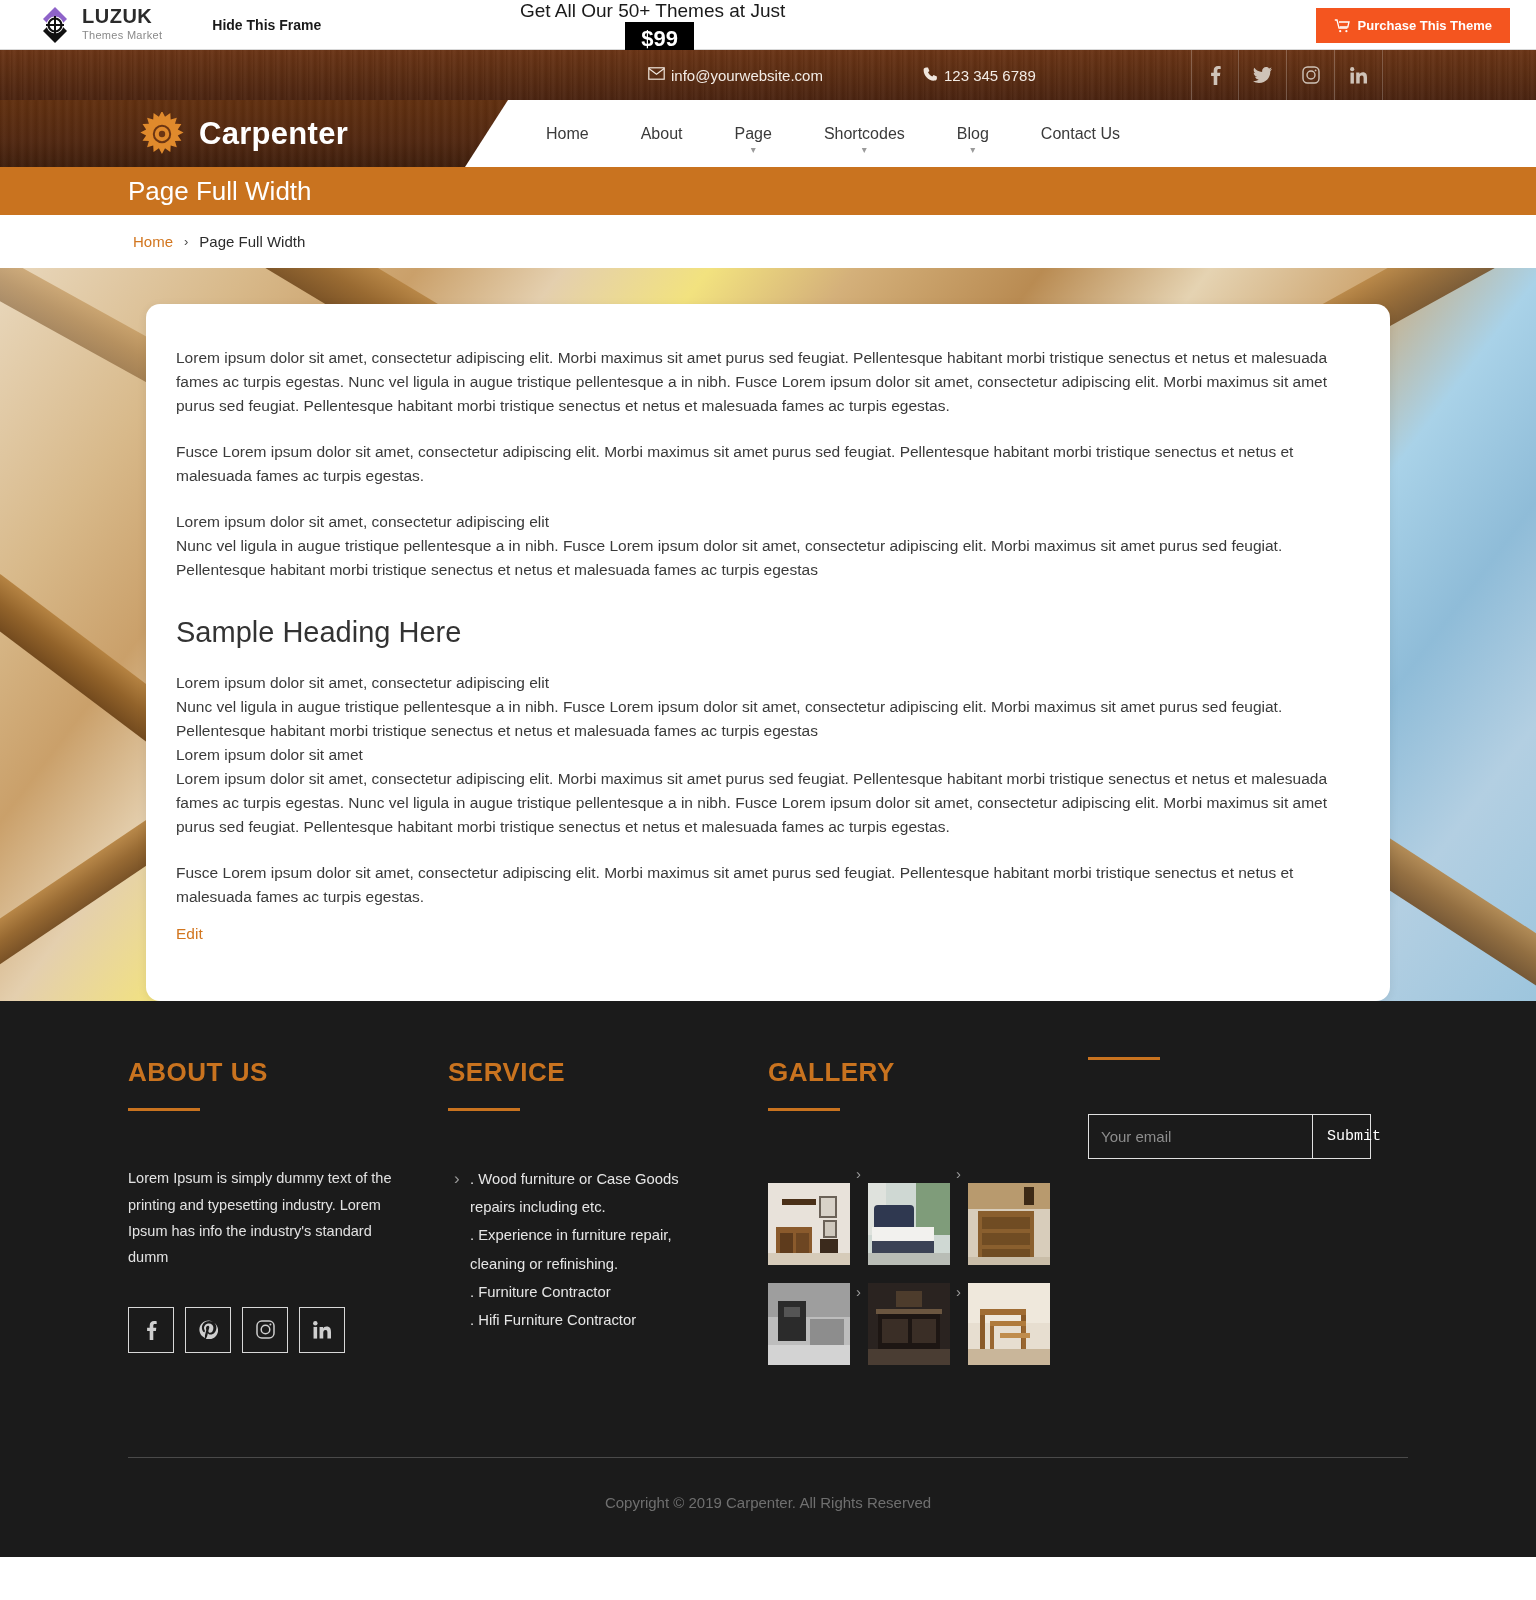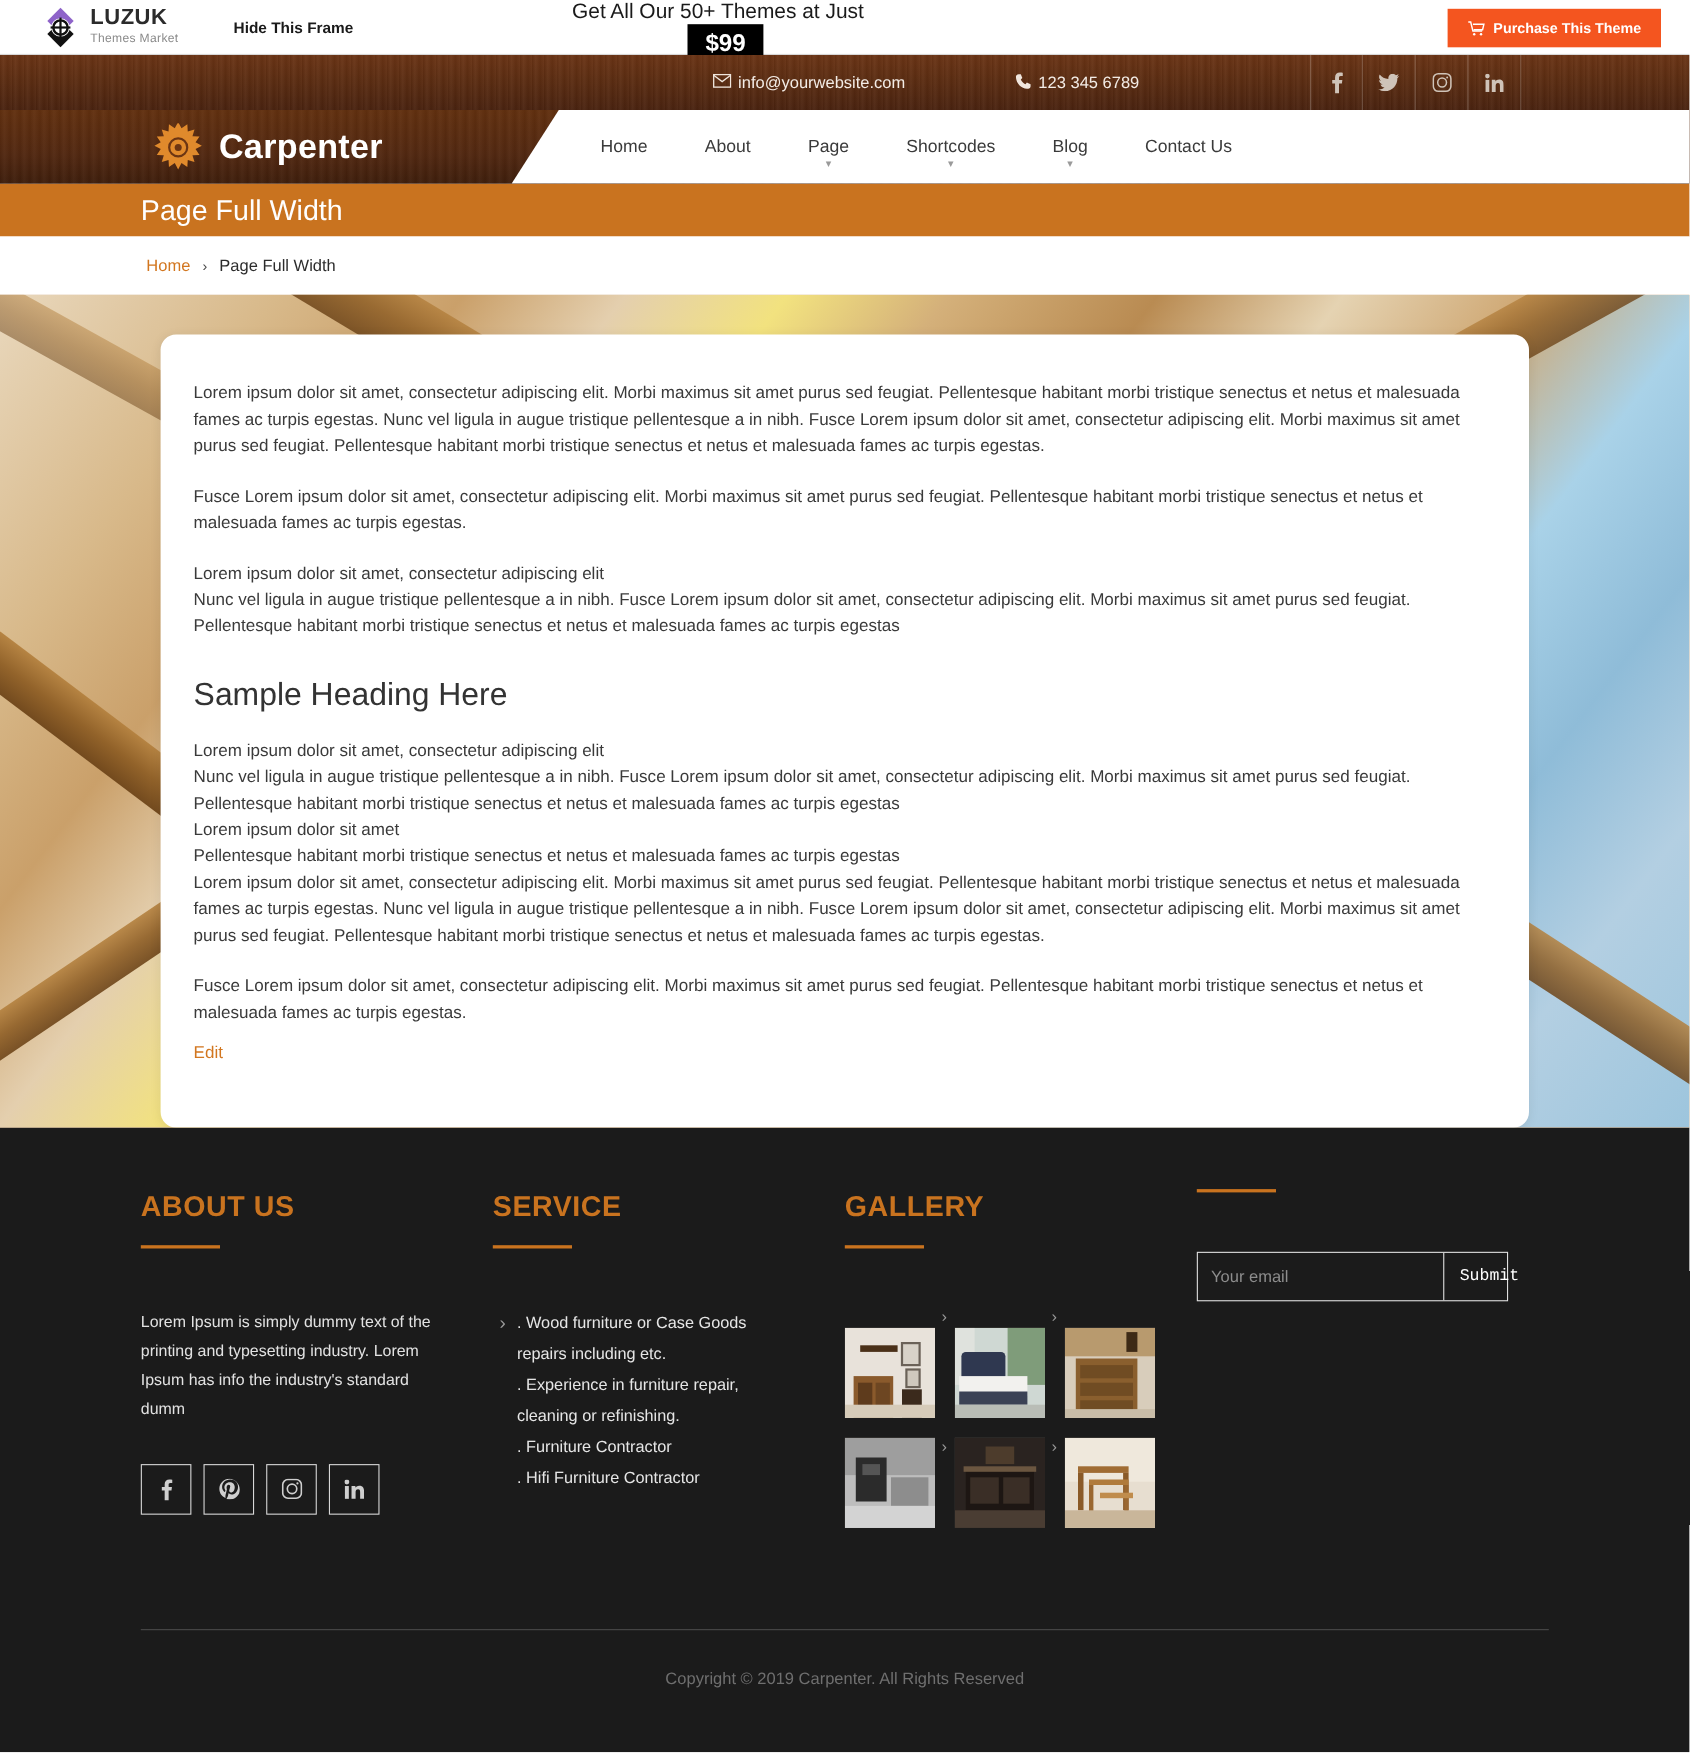--- a/index.html
+++ b/index.html
@@ -277,21 +277,21 @@
     margin-top: 16px;
     color: #d2761f;
     font-size: 15.5px;
     text-decoration: none;
     cursor: pointer;
   }
 
   
   .footer {
     background: #1b1b1b;
-    padding: 56px 0 16px 0;
+    padding: 56px 0 4px 0;
   }
   .footer-cols {
     display: flex;
     padding: 0 128px;
     gap: 0;
   }
   .fcol { }
   .fcol-about { width: 320px; }
   .fcol-service { width: 320px; }
   .fcol-gallery { width: 320px; }
@@ -554,21 +554,20 @@
 
   <div class="content-card">
     <p>Lorem ipsum dolor sit amet, consectetur adipiscing elit. Morbi maximus sit amet purus sed feugiat. Pellentesque habitant morbi tristique senectus et netus et malesuada fames ac turpis egestas. Nunc vel ligula in augue tristique pellentesque a in nibh. Fusce Lorem ipsum dolor sit amet, consectetur adipiscing elit. Morbi maximus sit amet purus sed feugiat. Pellentesque habitant morbi tristique senectus et netus et malesuada fames ac turpis egestas.</p>
     <p>Fusce Lorem ipsum dolor sit amet, consectetur adipiscing elit. Morbi maximus sit amet purus sed feugiat. Pellentesque habitant morbi tristique senectus et netus et malesuada fames ac turpis egestas.</p>
     <p class="tight">Lorem ipsum dolor sit amet, consectetur adipiscing elit</p>
     <p>Nunc vel ligula in augue tristique pellentesque a in nibh. Fusce Lorem ipsum dolor sit amet, consectetur adipiscing elit. Morbi maximus sit amet purus sed feugiat. Pellentesque habitant morbi tristique senectus et netus et malesuada fames ac turpis egestas</p>
     <h2 class="sample-heading">Sample Heading Here</h2>
     <p class="tight">Lorem ipsum dolor sit amet, consectetur adipiscing elit</p>
     <p class="tight">Nunc vel ligula in augue tristique pellentesque a in nibh. Fusce Lorem ipsum dolor sit amet, consectetur adipiscing elit. Morbi maximus sit amet purus sed feugiat. Pellentesque habitant morbi tristique senectus et netus et malesuada fames ac turpis egestas</p>
     <p class="tight">Lorem ipsum dolor sit amet</p>
-    <p class="tight">Pellentesque habitant morbi tristique senectus et netus et malesuada fames ac turpis egestas</p>
     <p>Lorem ipsum dolor sit amet, consectetur adipiscing elit. Morbi maximus sit amet purus sed feugiat. Pellentesque habitant morbi tristique senectus et netus et malesuada fames ac turpis egestas. Nunc vel ligula in augue tristique pellentesque a in nibh. Fusce Lorem ipsum dolor sit amet, consectetur adipiscing elit. Morbi maximus sit amet purus sed feugiat. Pellentesque habitant morbi tristique senectus et netus et malesuada fames ac turpis egestas.</p>
     <p class="tight">Fusce Lorem ipsum dolor sit amet, consectetur adipiscing elit. Morbi maximus sit amet purus sed feugiat. Pellentesque habitant morbi tristique senectus et netus et malesuada fames ac turpis egestas.</p>
     <a class="edit-link">Edit</a>
   </div>
 </div>
 
 <div class="footer">
   <div class="footer-cols">
 
     <div class="fcol fcol-about">

